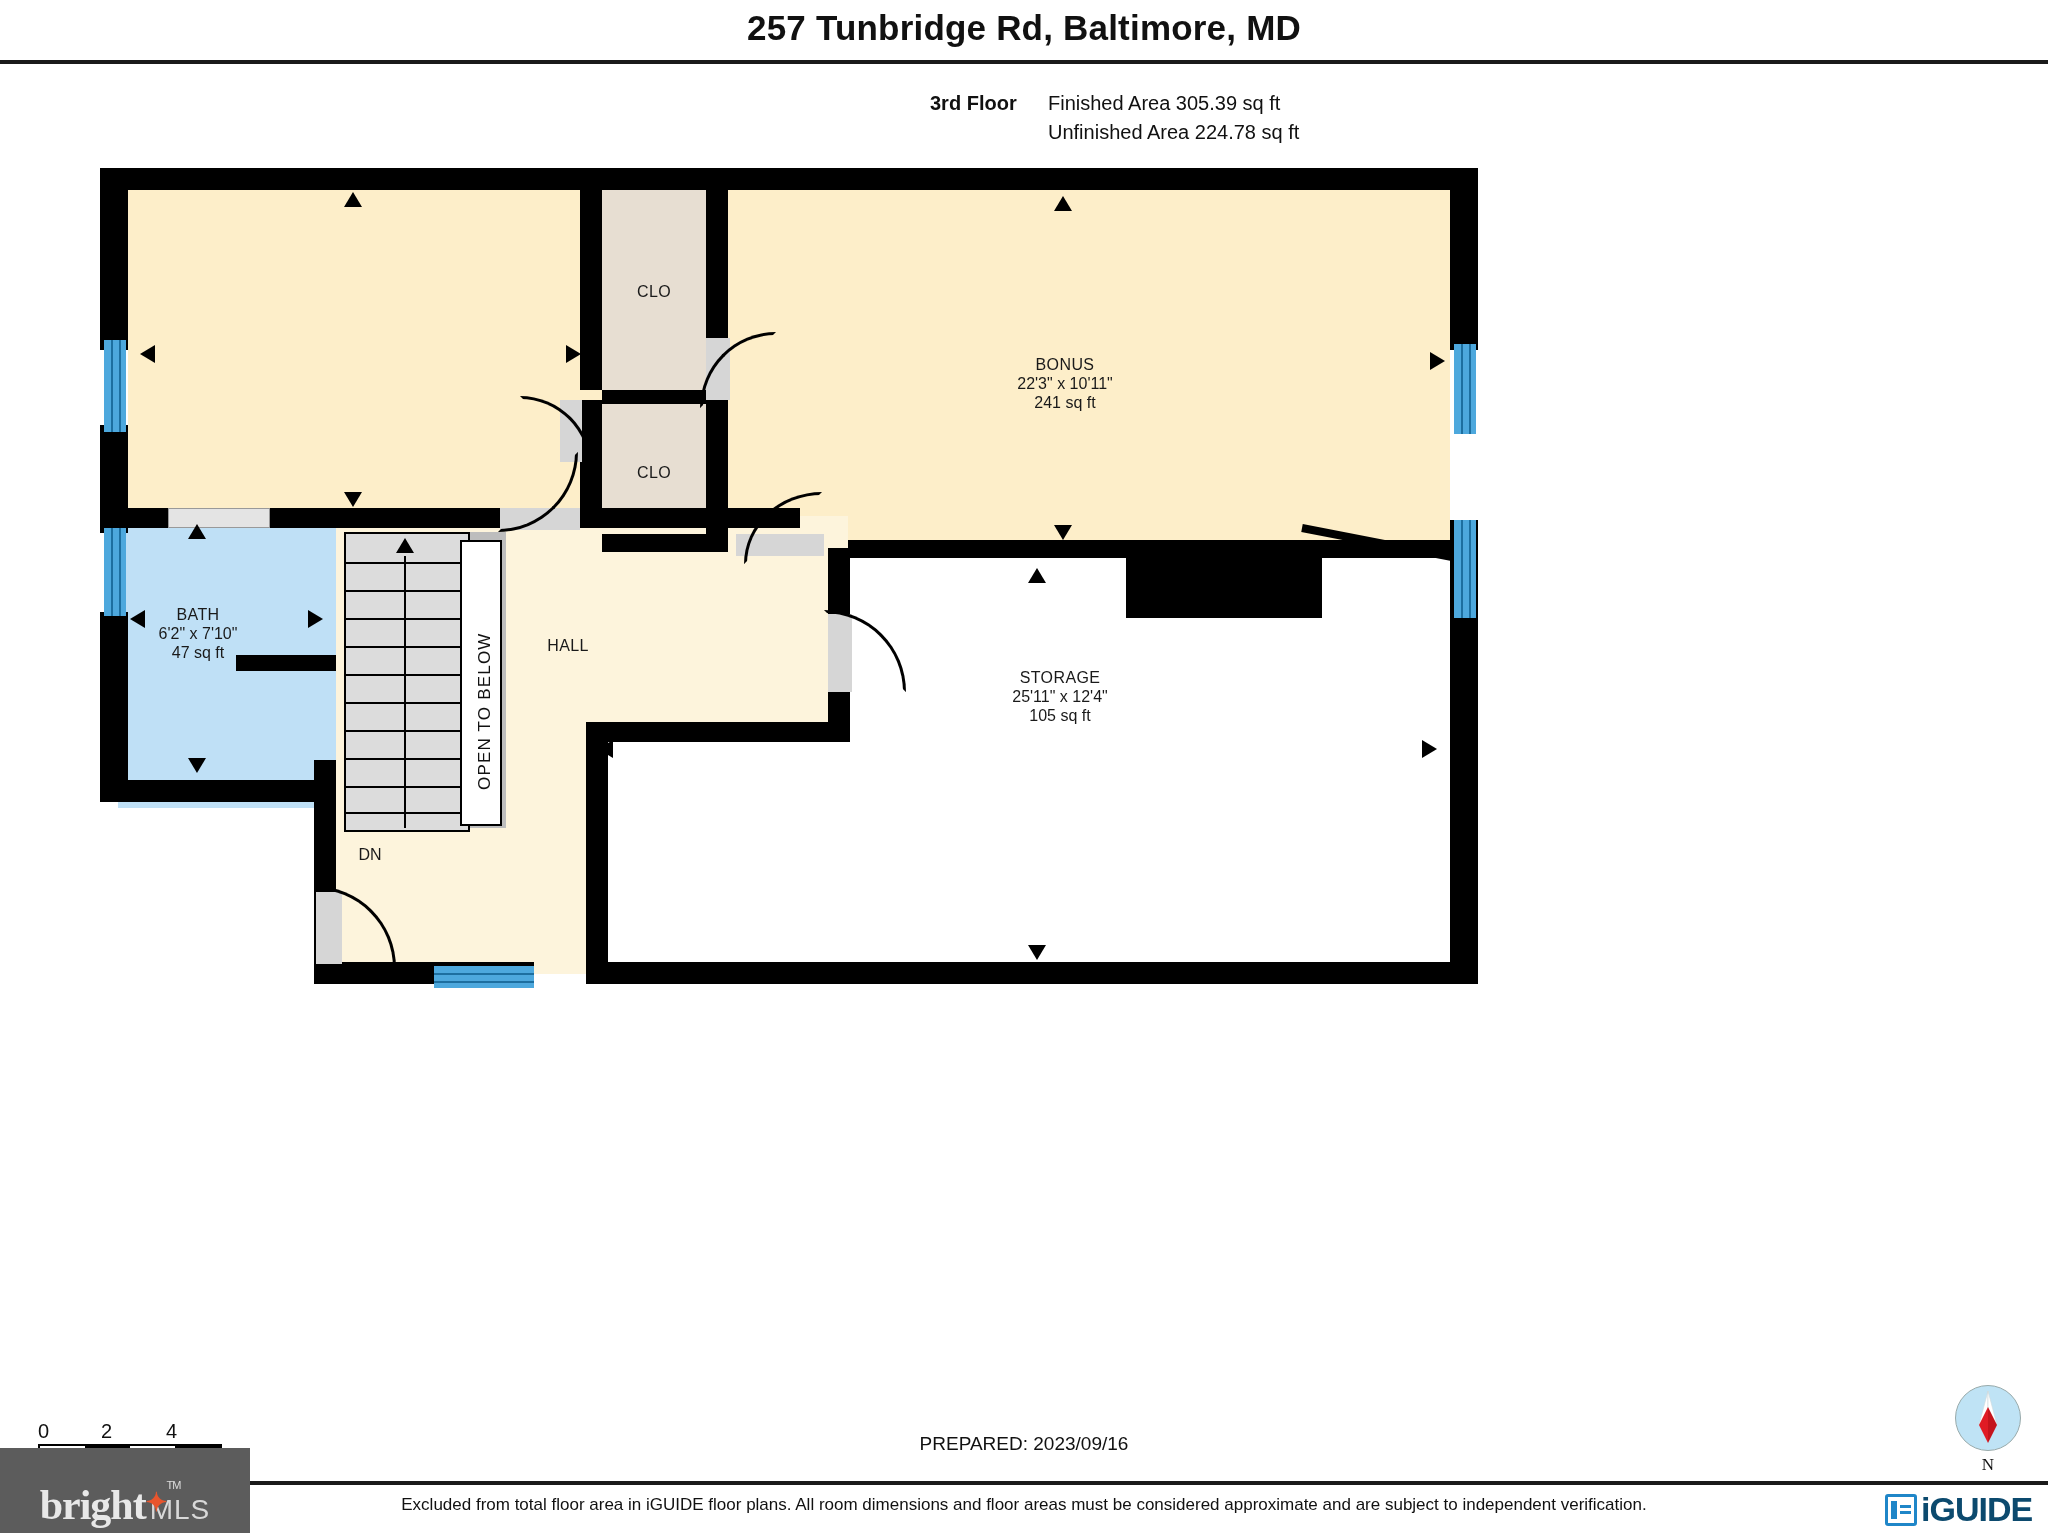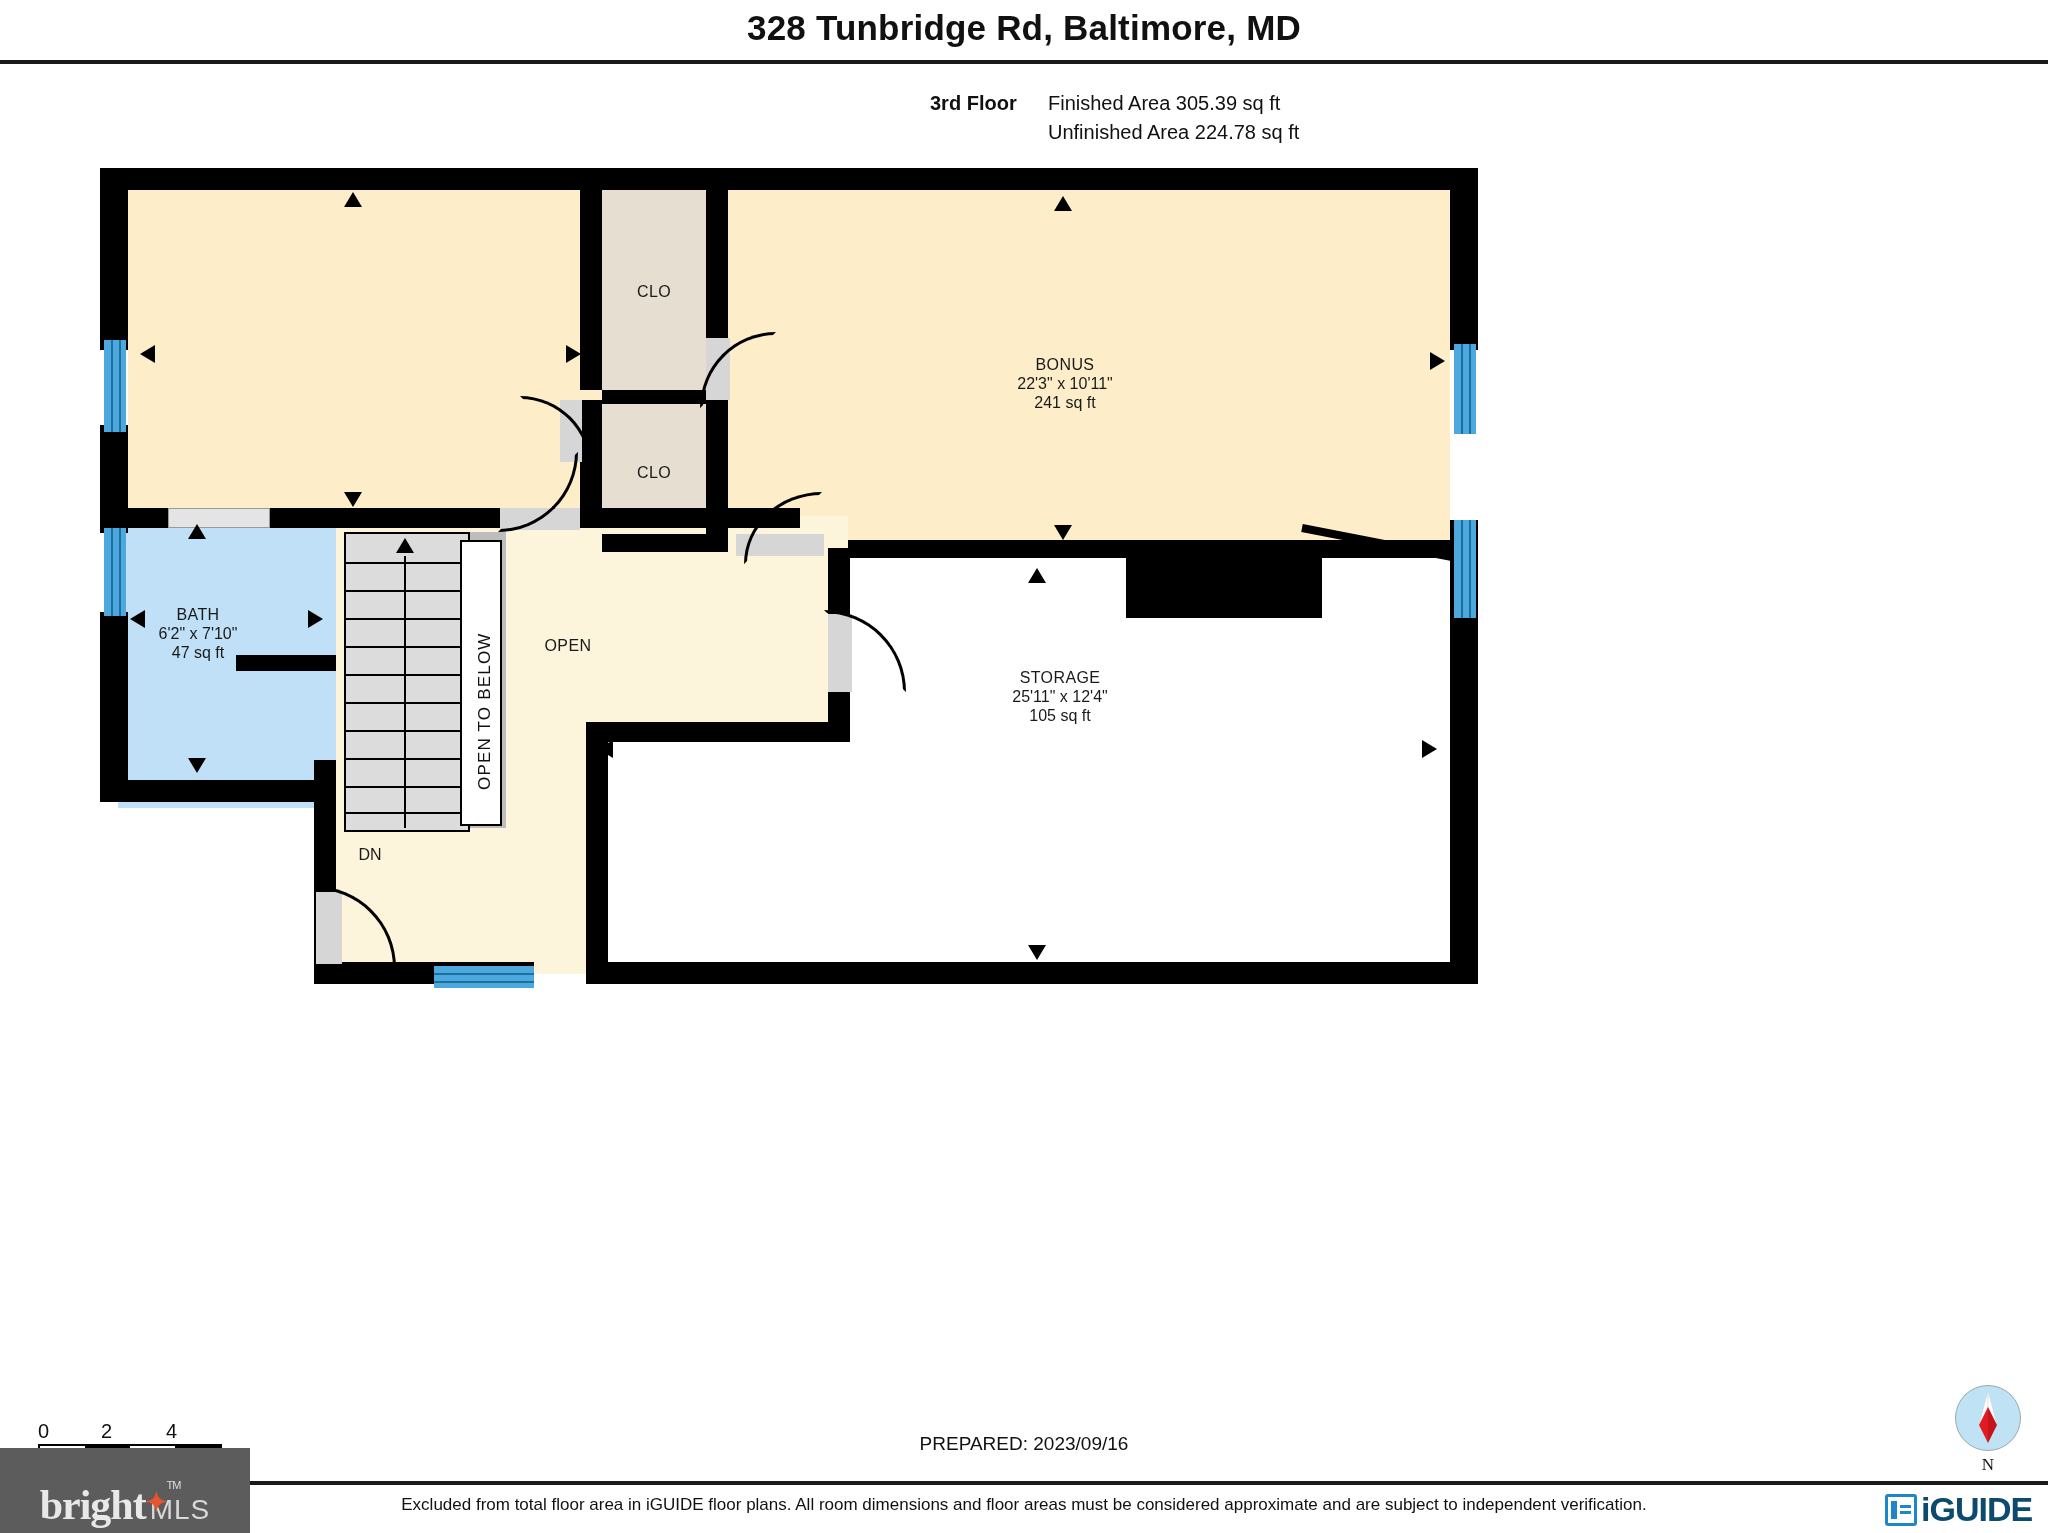--- a/index.html
+++ b/index.html
@@ -96,21 +96,21 @@
           position:relative;margin-right:4px;}
   .ig-box::before{content:"";position:absolute;left:3px;top:4px;width:6px;bottom:4px;
           background:#1f86c8;}
   .ig-box::after{content:"";position:absolute;left:12px;top:8px;right:3px;height:3px;
           background:#1f86c8;box-shadow:0 6px 0 #1f86c8;}
   .ig-txt{font-size:34px;color:#0c4a6e;font-weight:bold;letter-spacing:-1px;}
 </style>
 </head>
 <body>
 
-<div class="title">328 Tunbridge Rd, Baltimore, MD</div>
+<div class="title">257 Tunbridge Rd, Baltimore, MD</div>
 <div class="rule-top"></div>
 
 <div class="area-block">
   <div class="area-row">
     <span class="area-label">3rd Floor</span>
     <span class="area-val">Finished Area 305.39 sq ft</span>
   </div>
   <div class="area-row">
     <span class="area-label"></span>
     <span class="area-val">Unfinished Area 224.78 sq ft</span>
@@ -247,21 +247,21 @@
     <div>47 sq ft</div>
   </div>
 
   <div class="label" style="left:955px;top:668px;width:210px;text-align:center;">
     <div class="nm">STORAGE</div>
     <div>25'11" x 12'4"</div>
     <div>105 sq ft</div>
   </div>
 
   <div class="label" style="left:518px;top:636px;width:100px;">
-    <div class="nm">OPEN</div>
+    <div class="nm">HALL</div>
   </div>
 
   <div class="label" style="left:604px;top:282px;width:100px;">
     <div class="nm">CLO</div>
   </div>
 
   <div class="label" style="left:604px;top:463px;width:100px;">
     <div class="nm">CLO</div>
   </div>
 </div>

